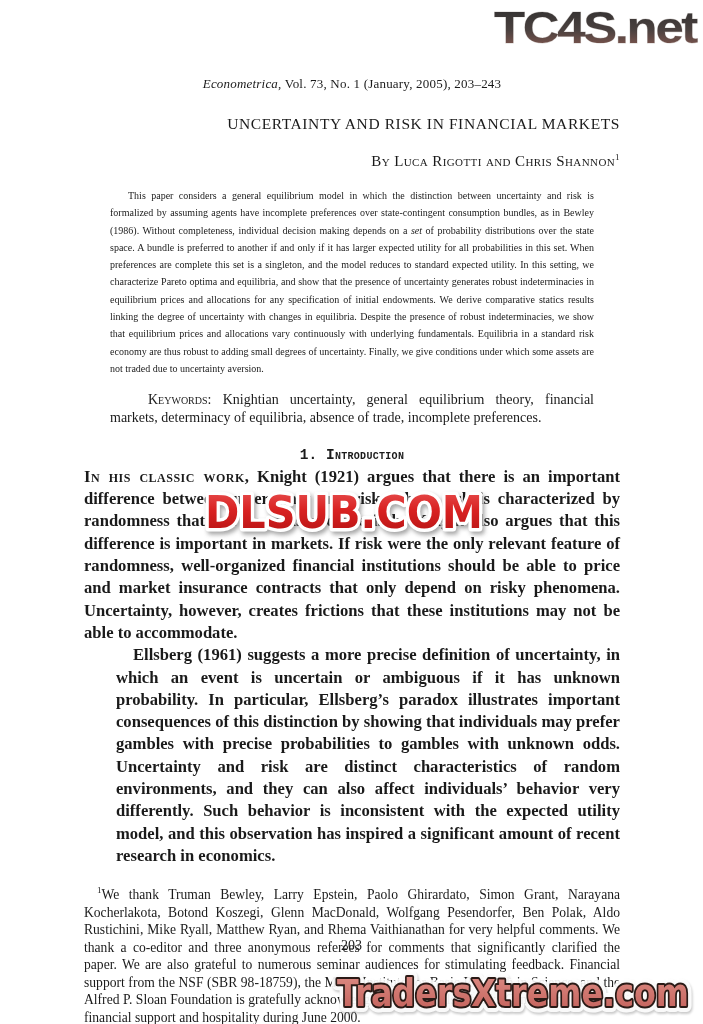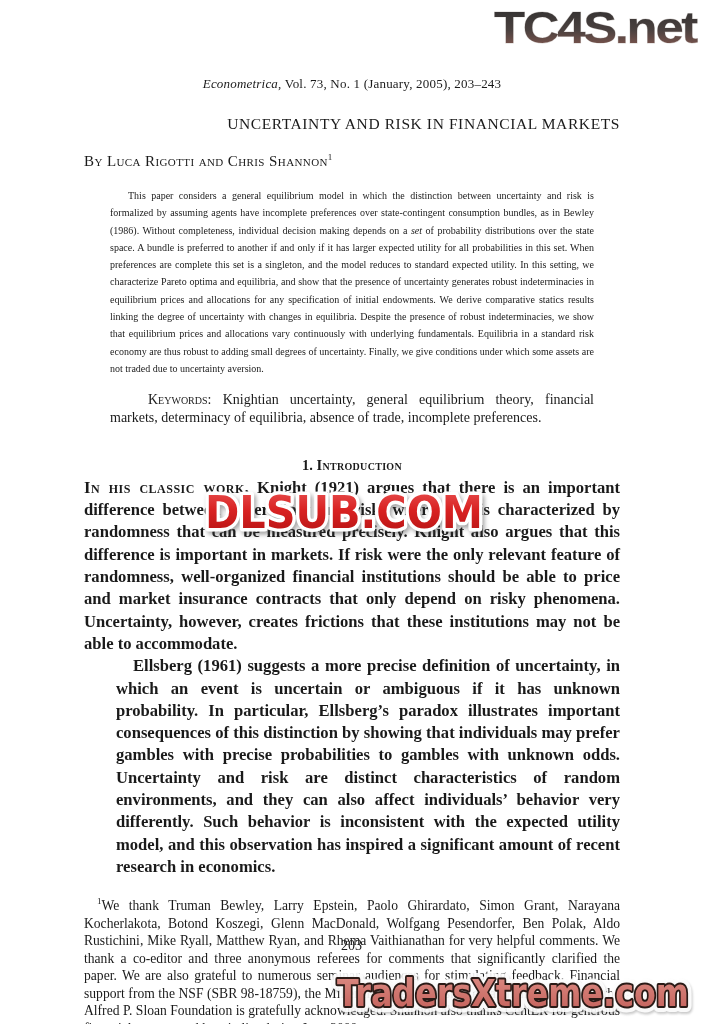--- a/index.html
+++ b/index.html
@@ -25,21 +25,21 @@
   }
   .journal-line .jname{font-style:italic;}
   .paper-title{
     text-align:right;
     font-size:15.5px;
     font-weight:normal;
     letter-spacing:0.6px;
     margin:23px 0 0 0;
   }
   .byline{
-    text-align:left;
+    text-align:right;
     font-variant:small-caps;
     font-size:15px;
     letter-spacing:0.4px;
     margin:20px 0 0 0;
     font-family:Liberation Serif, serif;
   }
   .byline sup{font-variant:normal;font-size:9px;line-height:0;}
   
   .abstract{
     width:484px;
@@ -56,21 +56,22 @@
     font-size:14px;
     line-height:17.3px;
     text-align:justify;
   }
   .keywords .indent{display:inline-block;width:18px;}
   .kw-label{font-variant:small-caps;margin-left:20px;}
   
   .section-heading{
     text-align:center;
     font-size:14.5px;
-    margin:31px 0 3px 0;
+    margin:21px 0 3px 0;
+    font-family:Liberation Mono, monospace;
   }
   .section-heading .sc{font-variant:small-caps;letter-spacing:0.3px;}
   
   .body-para{
     font-size:16.6px;
     line-height:22.3px;
     text-align:justify;
     margin:0;
     font-weight:bold;
   }

